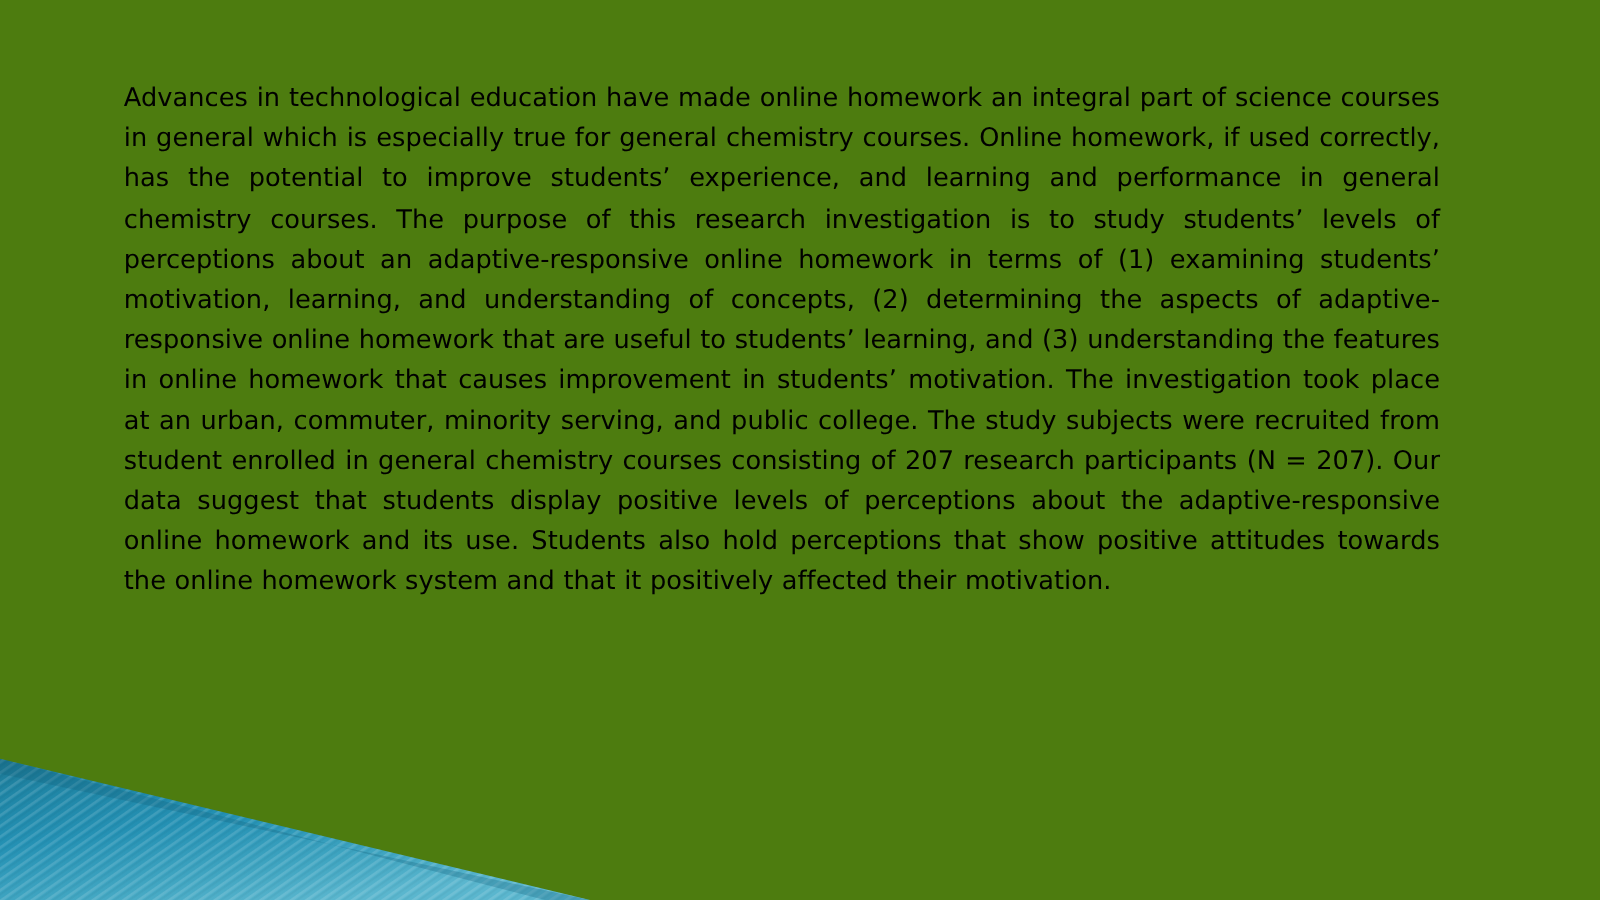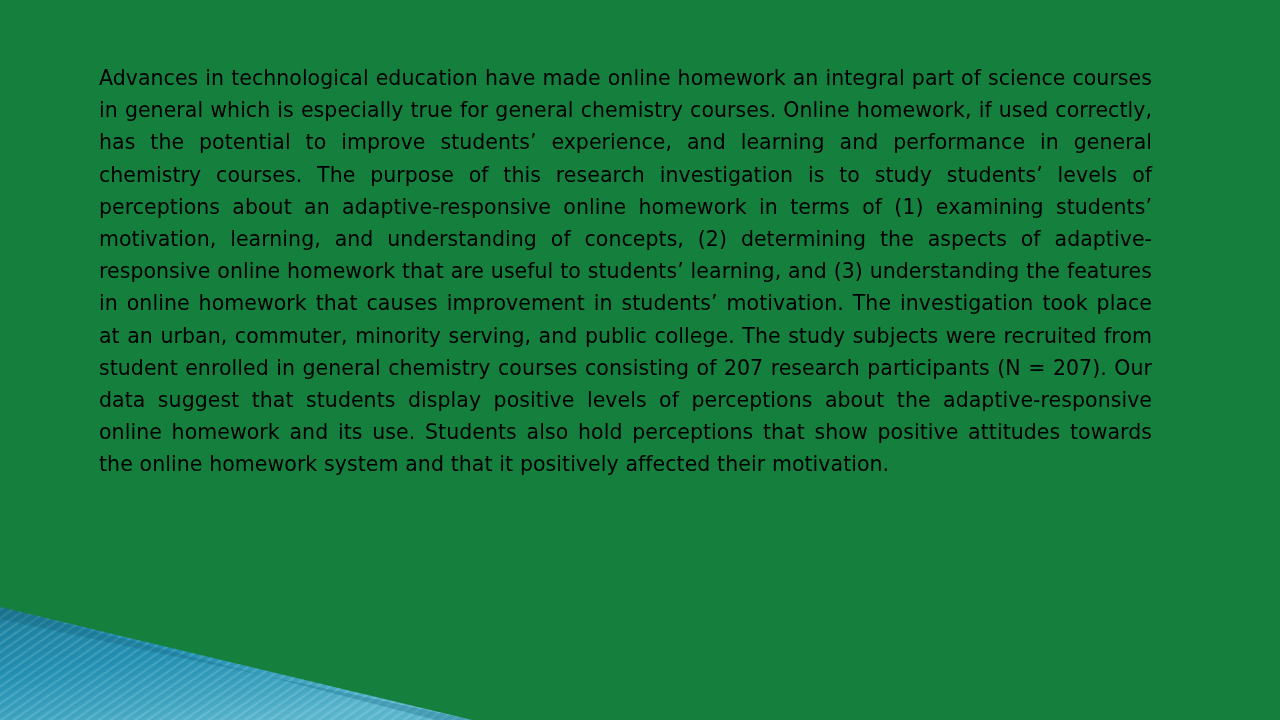--- a/index.html
+++ b/index.html
@@ -8,21 +8,21 @@
     padding: 0;
     background: #ffffff;
   }
   body {
     font-family: "DejaVu Sans", "Liberation Sans", sans-serif;
   }
   .slide {
     position: relative;
     width: 1280px;
     height: 720px;
-    background: #15803d;
+    background: #4d7c0f;
     overflow: hidden;
   }
 
   
   .abstract-block {
     position: absolute;
     left: 99px;
     top: 62px;
     width: 1053px;
   }

